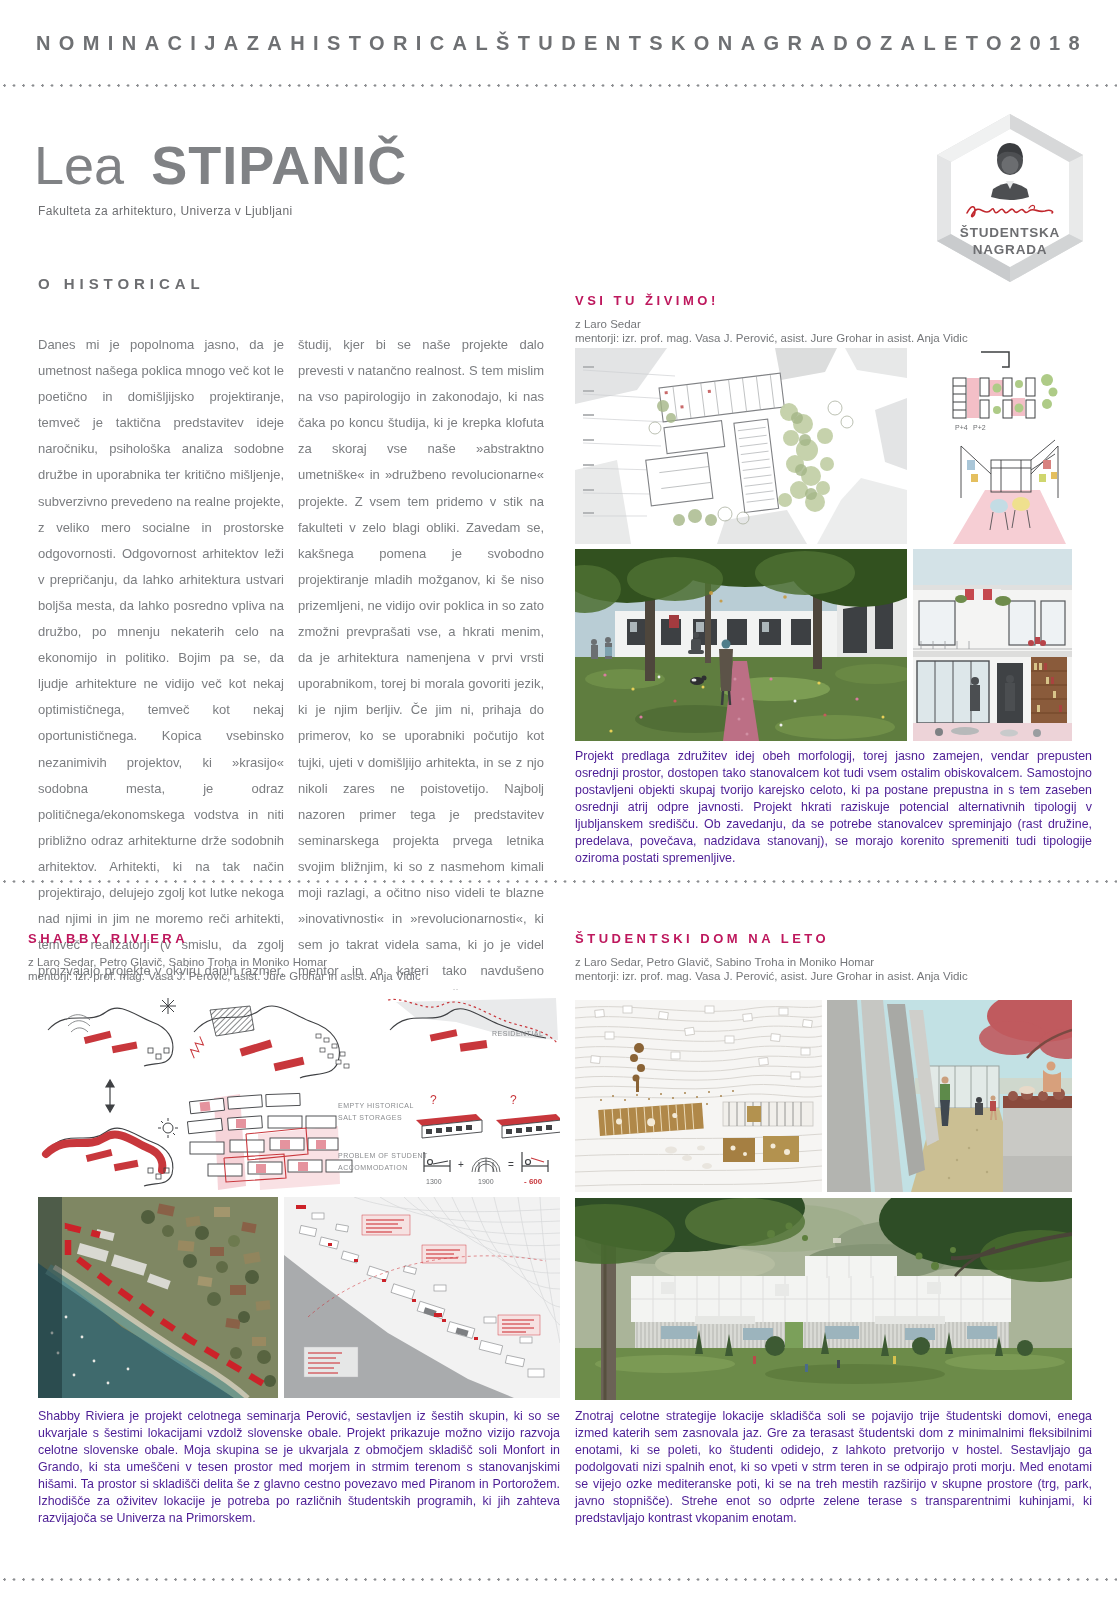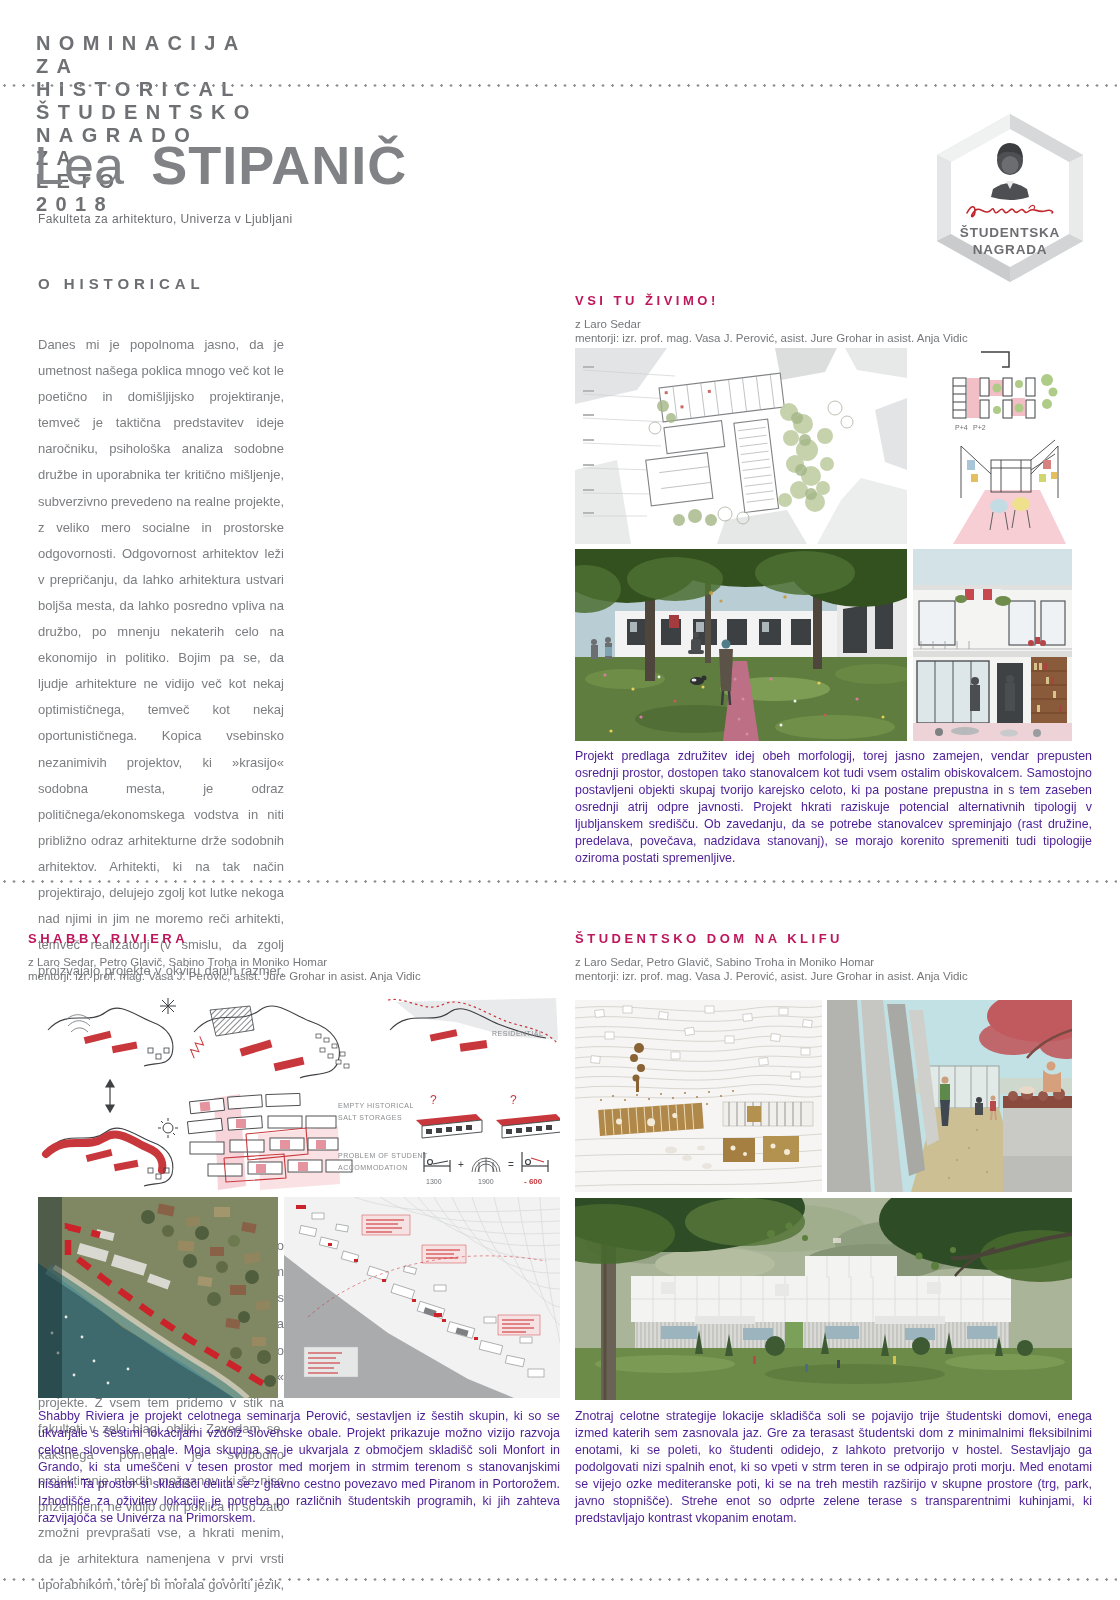--- a/index.html
+++ b/index.html
@@ -1,30 +1,30 @@
 <!DOCTYPE html>
 <html><head>
 <meta charset="utf-8">
 <style>
   html,body{margin:0;padding:0;}
   body{
     width:1120px;height:1600px;position:relative;background:#ffffff;
     font-family:"Liberation Sans", sans-serif;color:#77787b;overflow:hidden;
   }
-  .abs{position:absolute;flex-direction:column;}
+  .abs{position:absolute;}
   .dots{position:absolute;height:3px;left:3px;right:3px;
     background-image:radial-gradient(circle at 1.5px 1.5px,#8a8c8f 1.15px,transparent 1.4px);
     background-size:9.5px 3px;background-repeat:repeat-x;}
   .poster-title{left:36px;right:36px;top:32px;display:flex;justify-content:space-between;
     font-size:20px;font-weight:700;color:#6e7073;}
   .poster-title span{letter-spacing:0.42em;}
   .author-name{left:34px;top:134px;font-size:54px;color:#808285;white-space:nowrap;}
   .author-name .first{font-weight:400;}
   .author-name .last{font-weight:700;letter-spacing:1px;margin-left:12px;}
-  .affiliation{left:38px;top:204px;font-size:12px;color:#6d6e71;letter-spacing:0.4px;margin-top:8px;}
+  .affiliation{left:38px;top:204px;font-size:12px;color:#6d6e71;letter-spacing:0.4px;}
   .essay-kicker{left:38px;top:273px;font-size:15px;letter-spacing:0.33em;color:#6d6e71;line-height:21px;}
   .essay-kicker .b{font-weight:700;}
   .essay-cols{left:38px;top:332px;width:506px;display:flex;gap:14px;}
   .essay-col{width:246px;font-size:13px;line-height:26.1px;text-align:justify;color:#7b7d80;}
   .proj-title{font-size:13px;font-weight:700;letter-spacing:0.27em;color:#be185d;white-space:nowrap;}
   .credit{font-size:11.5px;line-height:14px;color:#75777a;}
   .caption{font-size:12.4px;line-height:17px;text-align:justify;color:#4c1d95;}
   .imgbox{position:absolute;overflow:hidden;}
   .imgbox svg{display:block;width:100%;height:100%;}
   .sk-label{font-size:7px;fill:#8a8c8f;letter-spacing:0.5px;}
@@ -759,21 +759,21 @@
         <rect x="12" y="8" width="10" height="4"></rect>
           <rect x="150" y="116" width="8" height="4"></rect>
       </g>
       <path d="M24,120 C80,70 170,48 262,64" fill="none" stroke="#cc2229" stroke-width="0.7" stroke-dasharray="3,3" opacity="0.7"></path>
     </g>
   </svg>
 </div>
 
 <div class="abs caption" style="left:38px;top:1408px;width:522px;">Shabby Riviera je projekt celotnega seminarja Perović, sestavljen iz šestih skupin, ki so se ukvarjale s šestimi lokacijami vzdolž slovenske obale. Projekt prikazuje možno vizijo razvoja celotne slovenske obale. Moja skupina se je ukvarjala z območjem skladišč soli Monfort in Grando, ki sta umeščeni v tesen prostor med morjem in strmim terenom s stanovanjskimi hišami. Ta prostor si skladišči delita še z glavno cestno povezavo med Piranom in Portorožem. Izhodišče za oživitev lokacije je potreba po različnih študentskih programih, ki jih zahteva razvijajoča se Univerza na Primorskem.</div>
 
-<div class="abs proj-title" style="left:575px;top:931px;">ŠTUDENTSKO DOM NA KLIFU</div>
+<div class="abs proj-title" style="left:575px;top:931px;">ŠTUDENTSKI DOM NA LETO</div>
 <div class="abs credit" style="left:575px;top:955px;">z Laro Sedar, Petro Glavič, Sabino Troha in Moniko Homar</div>
 <div class="abs credit" style="left:575px;top:969px;">mentorji: izr. prof. mag. Vasa J. Perović, asist. Jure Grohar in asist. Anja Vidic</div>
 
 <div class="imgbox" style="left:575px;top:1000px;width:247px;height:192px;">
   <svg viewBox="0 0 247 192">
     <rect width="247" height="192" fill="#f6f5f3"></rect>
     <g stroke="#d9d6d1" fill="none" stroke-width="1">
       <path d="M0,8 C60,2 120,18 180,8 C210,4 230,10 247,6"></path>
       <path d="M0,18 C60,12 118,28 178,18 C210,13 232,20 247,16"></path>
       <path d="M0,28 C58,22 116,38 176,28 C208,23 232,30 247,26"></path>

